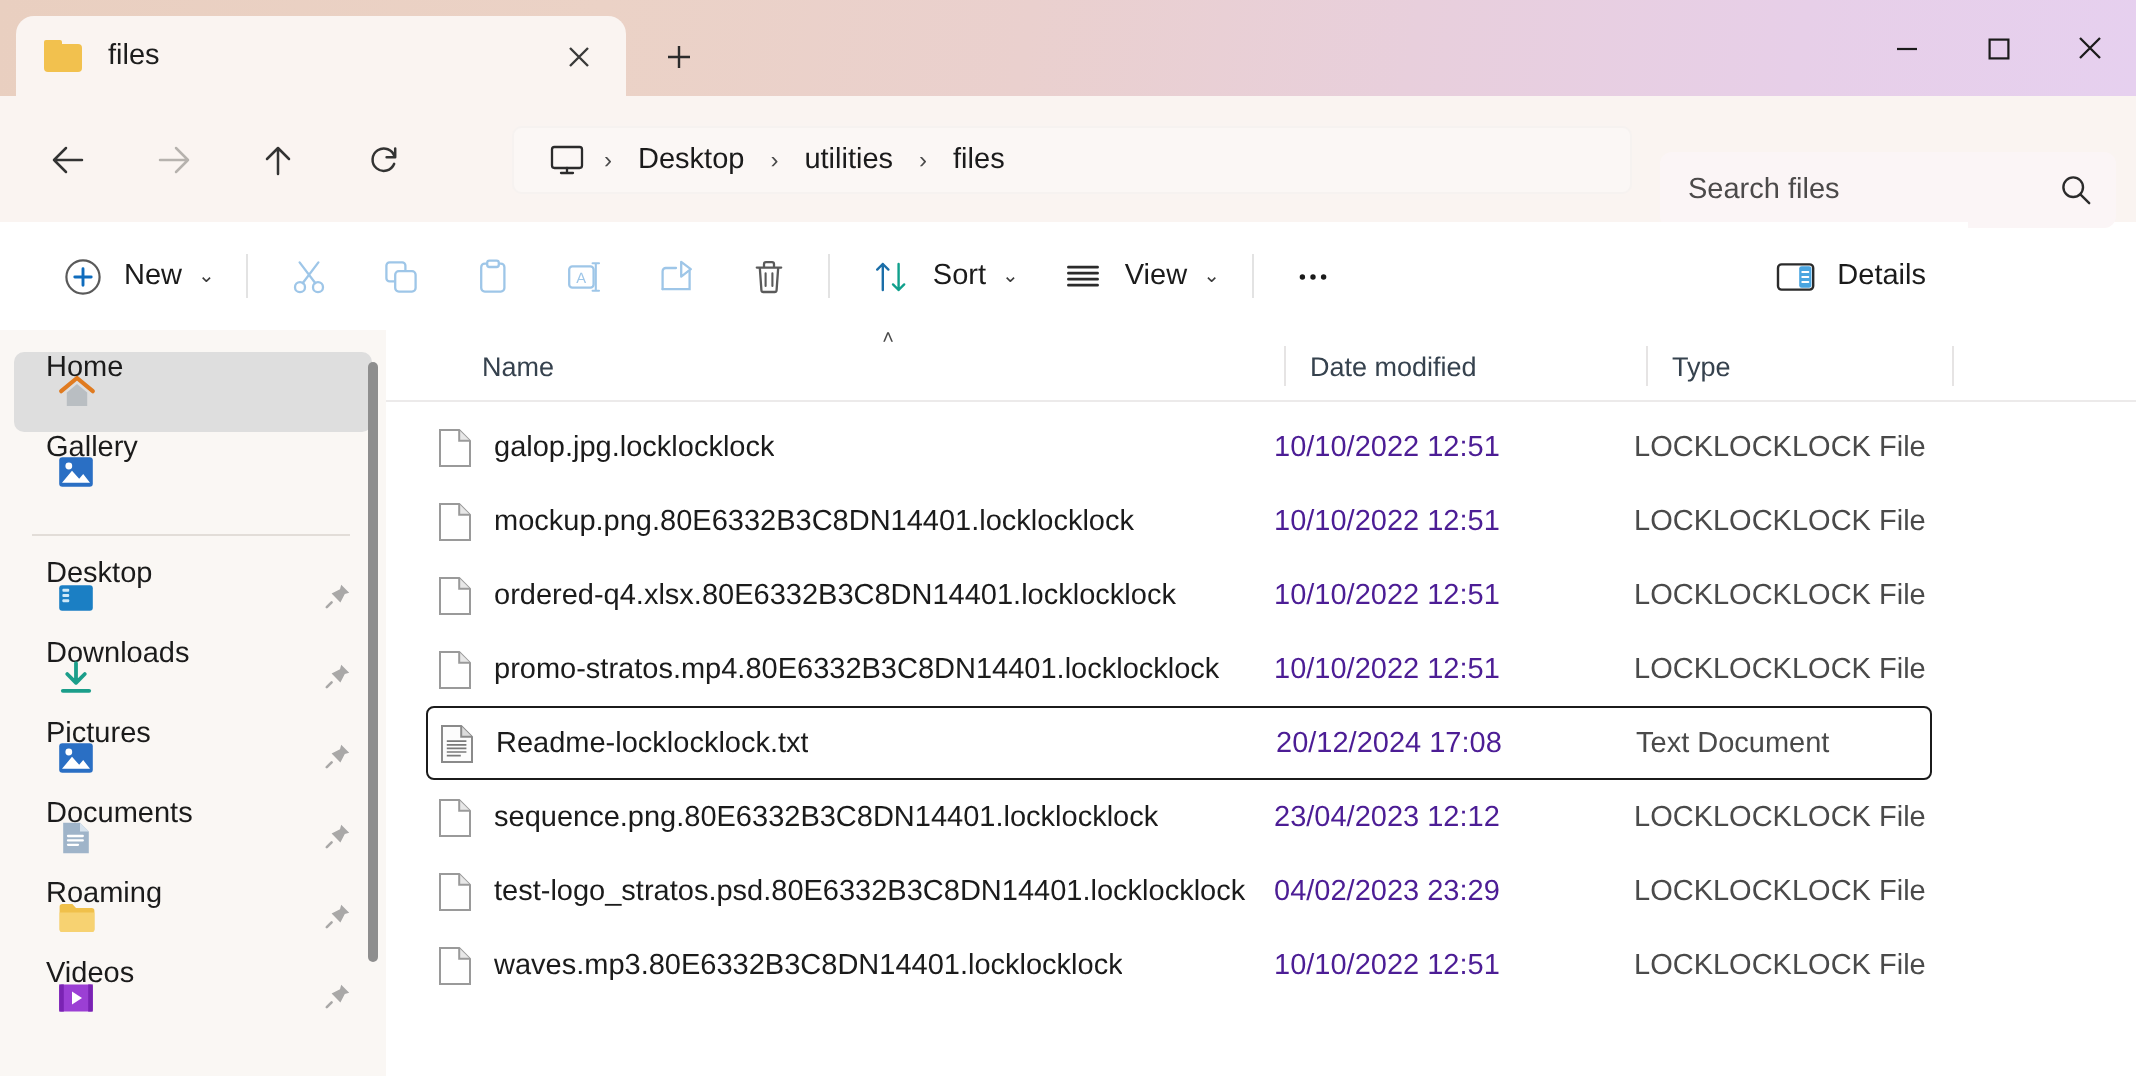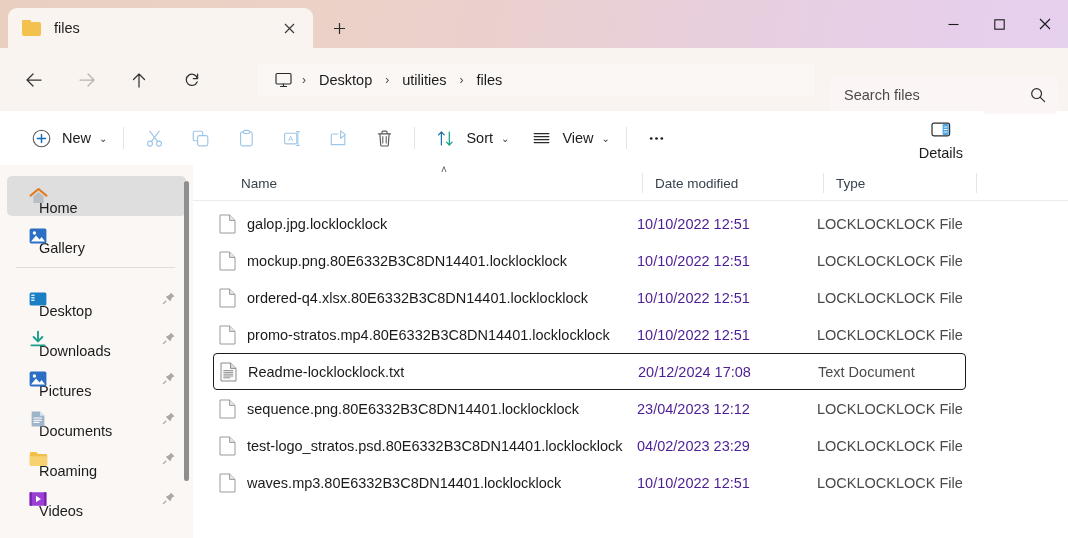--- a/index.html
+++ b/index.html
@@ -87,32 +87,32 @@
     position: absolute; top: 111px; left: 0; width: 984px; height: 54px;
     background: #ffffff; display: flex; align-items: center;
   }
   .tb-item {
     height: 34px; border-radius: 5px; display: flex; align-items: center;
     padding: 0 9px; gap: 7px; color: #1b1b1b; font-size: 14.5px;
   }
   .tb-icon { width: 28px; height: 28px; display: flex; align-items: center; justify-content: center; }
   .tb-sep { width: 1px; height: 22px; background: #e3e3e3; margin: 0 7px; }
   .chev { font-size: 10px; color: #3b3b3b; margin-left: 1px; }
-  .tb-details { margin-left: auto; margin-right: 12px; flex-direction: column; }
+  .tb-details { margin-left: auto; margin-right: 12px; }
 
   
   .body { position: absolute; top: 165px; left: 0; width: 1068px; height: 373px; background: #fff; }
 
   .sidebar {
     position: absolute; left: 0; top: 0; width: 193px; height: 373px;
     background: #faf7f4; overflow: hidden;
   }
   .nav-item {
     position: relative; height: 40px; margin: 0 7px; border-radius: 5px;
-    display: flex; align-items: flex-end; padding-left: 32px; gap: 11px;
+    display: flex; align-items: flex-start; padding-left: 16px; gap: 11px;
   }
   .nav-item.sel { background: #dedede; }
   .nav-label { font-size: 14.5px; color: #1b1b1b; white-space: nowrap; }
   .nav-pin { position: absolute; right: 10px; top: 12px; opacity: .72; }
   .nav-divider { height: 1px; background: #e2ddd8; margin: 11px 18px 11px 16px; }
   .sb-scroll {
     position: absolute; left: 184px; top: 16px; width: 5px; height: 300px;
     background: #8e8e8e; border-radius: 3px;
   }
 

